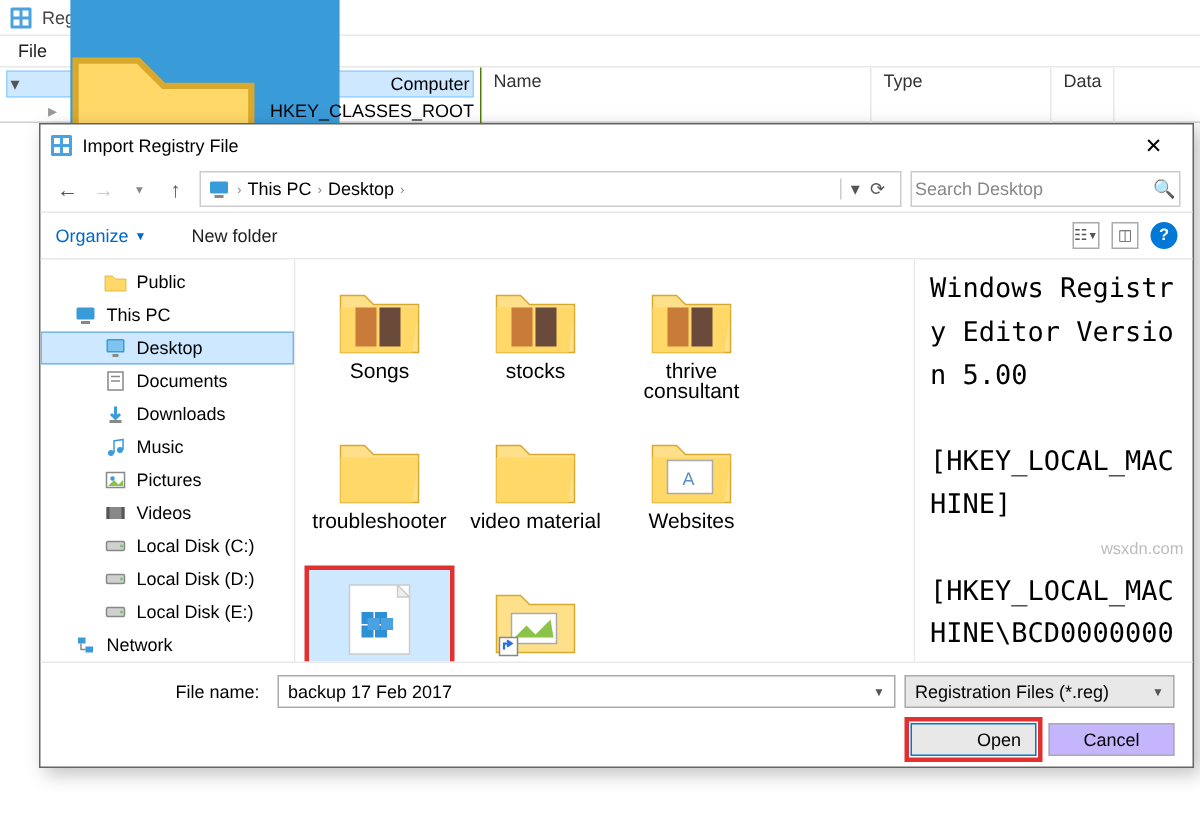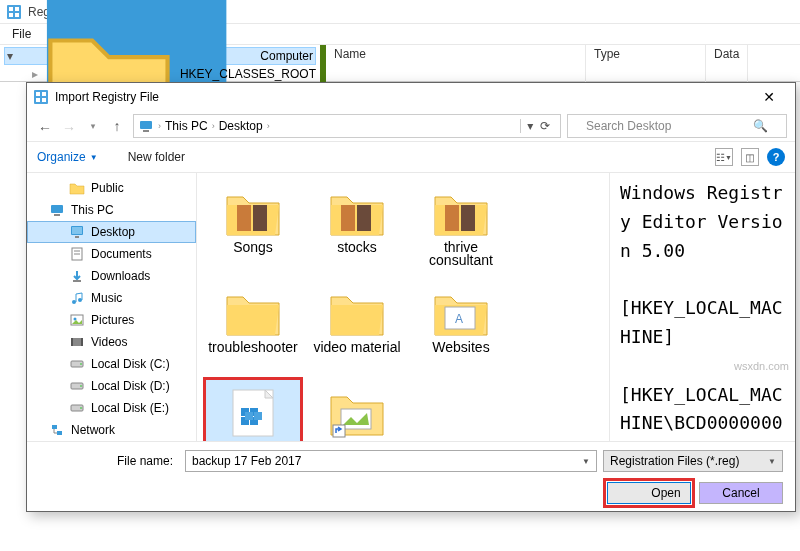--- a/index.html
+++ b/index.html
@@ -10,34 +10,34 @@
 .regedit .titlebar { height:24px; display:flex; align-items:center; padding:0 6px; border-bottom:1px solid #e8e8e8; }
 .regedit .titlebar .icon { width:16px; height:16px; margin-right:6px; }
 .regedit .titlebar .title { color:#444; }
 .regedit .menubar { height:20px; display:flex; align-items:center; padding:0 4px; gap:0; }
 .regedit .menubar span { padding:2px 8px; color:#222; }
 .regedit .cols { display:flex; border-top:1px solid #e8e8e8; }
 .regedit .tree { width:320px; padding:2px 4px; }
 .regedit .tree .node { display:flex; align-items:center; height:18px; gap:4px; }
 .regedit .tree .node.root { background:#cde8ff; border:1px solid #99d1ff; padding:0 2px; }
 .regedit .tree .child { margin-left:28px; }
-.regedit .hdr { flex:1; display:flex; border-left:6px solid #4d7c0f; }
+.regedit .hdr { flex:1; display:flex; border-left:1px solid #4d7c0f; }
 .regedit .hdr div { padding:2px 8px; color:#333; border-right:1px solid #e8e8e8; }
 
 
 .dialog { position:absolute; top:82px; left:26px; width:770px; height:430px; border:1px solid #646464; background:#fff; box-shadow:4px 4px 12px rgba(0,0,0,.25); display:flex; flex-direction:column; }
 .dialog .dtitle { height:28px; display:flex; align-items:center; padding:0 6px; }
 .dialog .dtitle .closebtn { margin-left:auto; width:40px; text-align:center; font-size:14px; }
 .dialog .crumb-row { height:30px; display:flex; align-items:center; padding:0 8px; gap:6px; }
 .dialog .nav-arrows { display:flex; align-items:center; gap:4px; }
 .dialog .nav-arrows span { width:20px; height:20px; display:flex; align-items:center; justify-content:center; color:#555; font-size:14px; }
 .dialog .crumb { flex:1; border:1px solid #ccc; height:24px; display:flex; align-items:center; padding:0 4px; gap:4px; }
 .dialog .crumb .sep { color:#888; font-size:9px; }
 .dialog .crumb .refresh { margin-left:auto; padding:0 6px; color:#555; }
-.dialog .search { width:220px; border:1px solid #ccc; height:24px; display:flex; align-items:center; padding:0 18px; color:#888; justify-content:space-between; }
+.dialog .search { width:180px; border:1px solid #ccc; height:24px; display:flex; align-items:center; padding:0 2px; color:#888; justify-content:space-between; }
 .dialog .toolbar { height:32px; display:flex; align-items:center; padding:0 10px; border-top:1px solid #e8e8e8; border-bottom:1px solid #e8e8e8; }
 .dialog .toolbar .org { color:#0066cc; display:flex; align-items:center; gap:4px; }
 .dialog .toolbar .newf { margin-left:30px; color:#222; }
 .dialog .toolbar .right { margin-left:auto; display:flex; gap:8px; align-items:center; }
 .dialog .toolbar .right .ticon { width:18px; height:18px; border:1px solid #aaa; display:flex; align-items:center; justify-content:center; font-size:10px; color:#555; }
 .dialog .toolbar .help { width:18px; height:18px; background:#0078d7; color:#fff; border-radius:50%; font-size:11px; font-weight:bold; display:flex; align-items:center; justify-content:center; }
 
 .dialog .body { flex:1; display:flex; overflow:hidden; }
 .sidebar { width:170px; border-right:1px solid #e8e8e8; padding:4px 0; overflow:hidden; }
 .sidebar .item { display:flex; align-items:center; height:22px; padding-left:22px; gap:6px; }

